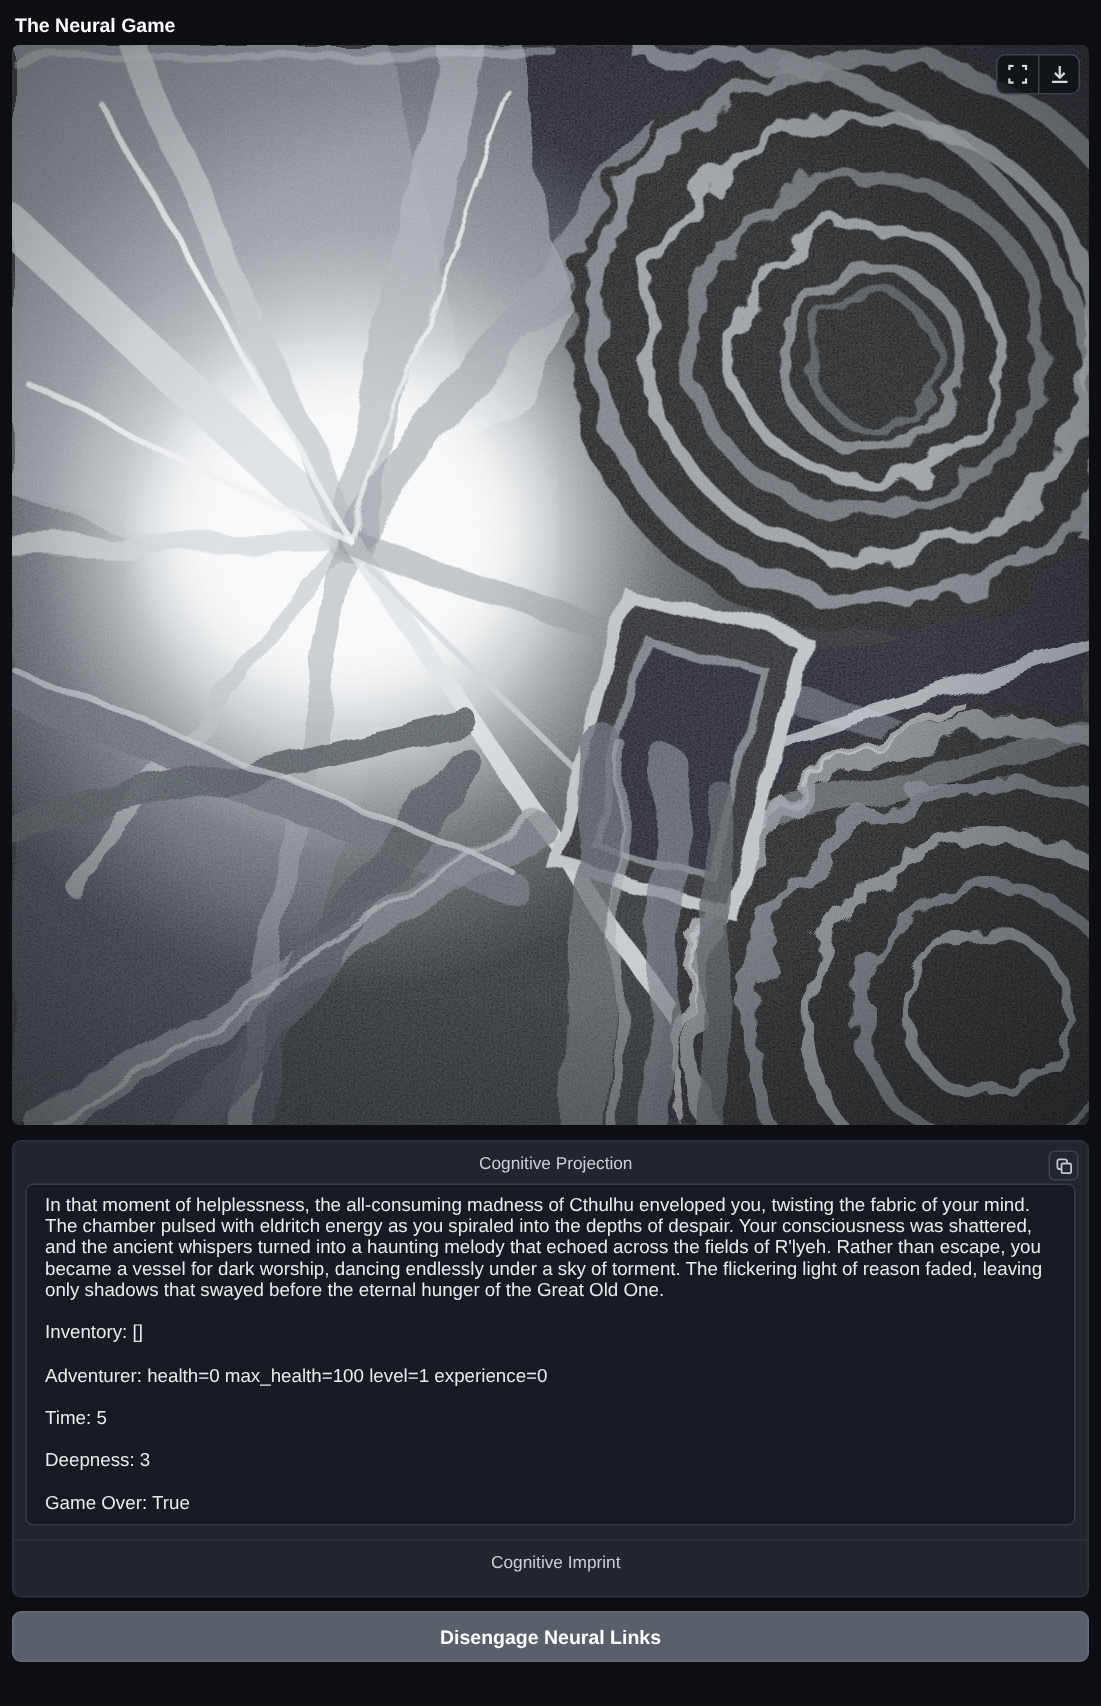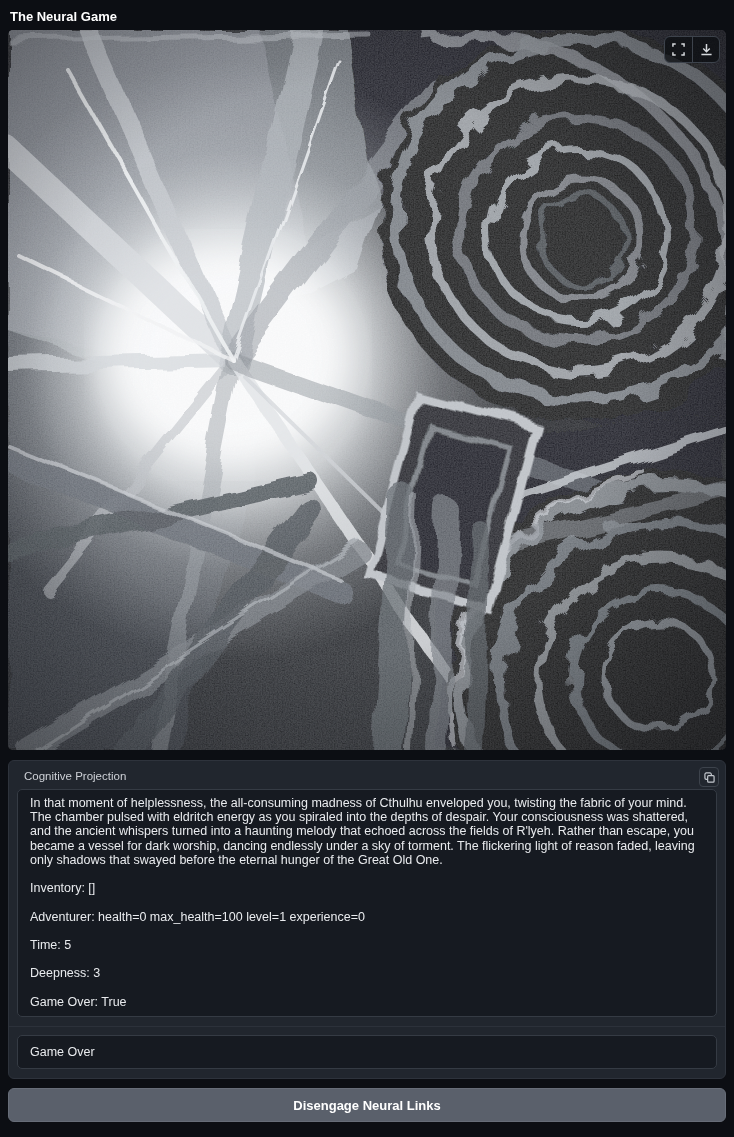--- a/index.html
+++ b/index.html
@@ -36,21 +36,21 @@
 
   
   .form-panel {
     margin-top: 10px; position: relative;
     background: #21262e; border: 1px solid #2e333c; border-radius: 6px;
   }
   .form-section { padding: 8px 8px 9px 8px; }
   .form-section + .form-section { border-top: 1px solid #2c313a; }
   .field-label {
     display: block; color: #cdd0d6; font-size: 11.5px; font-weight: 500;
-    margin: 1px 0 6px 7px; line-height: 13px;
+    margin: 1px 0 6px 7px; line-height: 13px; text-align: center;
   }
   .textarea-box {
     background: #161a21; border: 1px solid #353b44; border-radius: 5px;
     padding: 6px 12px 7px 12px; color: #e9ebee;
     font-size: 12.5px; line-height: 14.2px; white-space: pre-wrap;
     min-height: 200px; width: 700px;
   }
   .input-box {
     width: 700px; height: 34px; display: block;
     background: #161a21; border: 1px solid #353b44; border-radius: 5px;
@@ -231,20 +231,20 @@
 Adventurer: health=0 max_health=100 level=1 experience=0
 
 Time: 5
 
 Deepness: 3
 
 Game Over: True</div>
     </div>
 
     <div class="form-section">
-      <input class="input-box" type="text" value="Game Over" style="">
+      <span class="field-label">Cognitive Imprint</span>
     </div>
   </div>
 
   
   <button class="action-btn">Disengage Neural Links</button>
 
 </div>
 
 </body></html>

